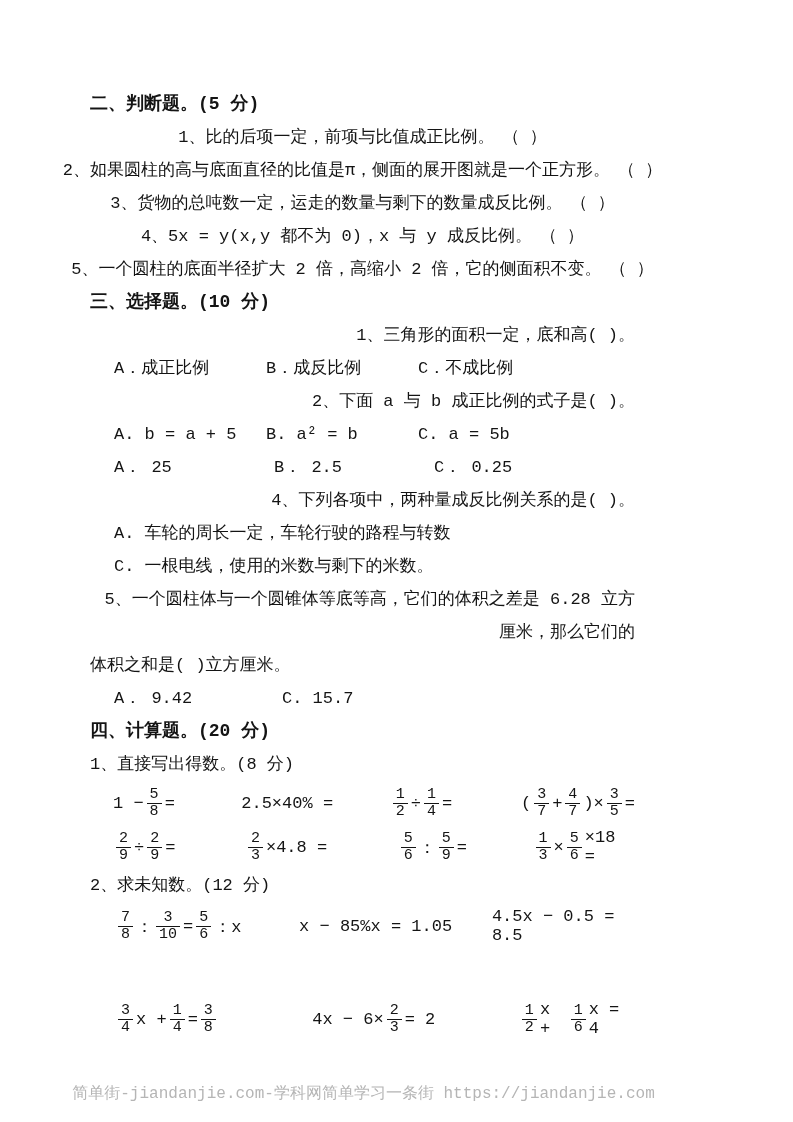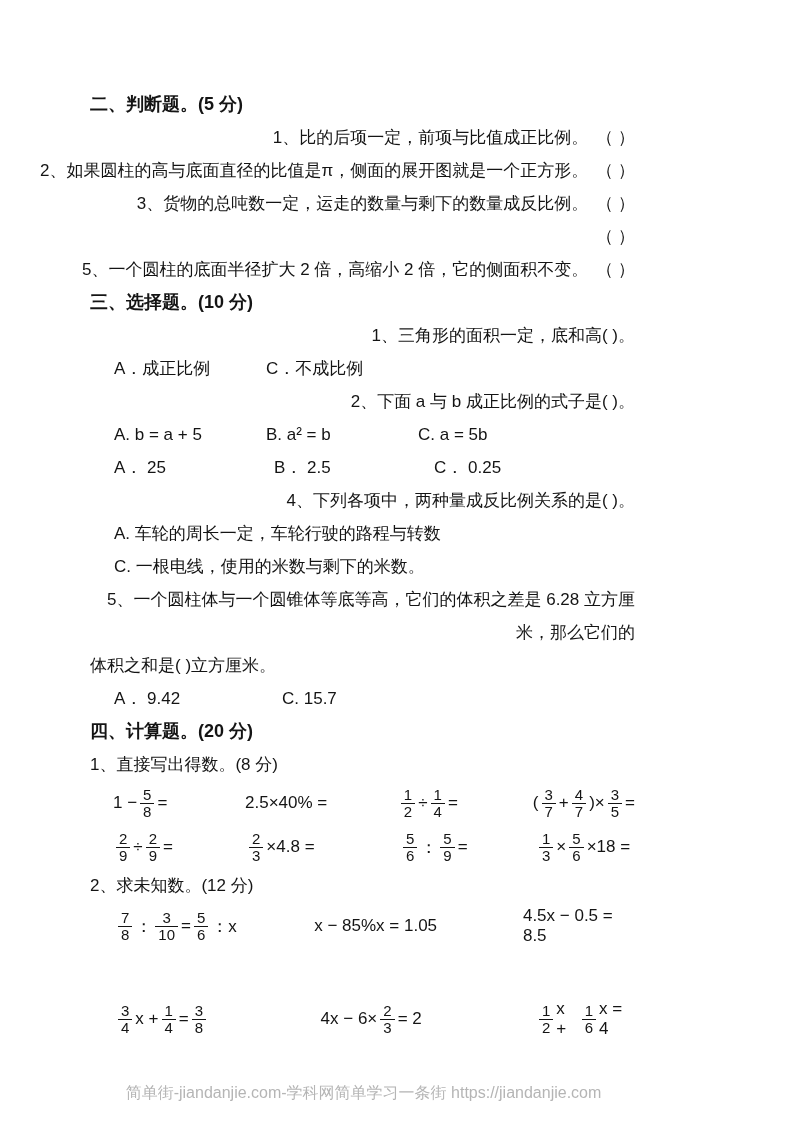--- a/index.html
+++ b/index.html
@@ -3,33 +3,33 @@
 <meta charset="utf-8">
 <style>
   html,body{margin:0;padding:0;background:#ffffff;}
   .page{
     position:relative;
     width:727px;height:1122px;
     box-sizing:border-box;
     padding:88px 92px 0 90px;
     background:#ffffff;
     color:#141414;
-    font-family:Liberation Sans, sans-serif;
+    font-family:Liberation Mono, monospace;
     font-size:17px;
     overflow:hidden;
   }
   .sec-title{
     font-size:18px;
     font-weight:bold;
     margin:0;
     line-height:33px;
   }
   .jline{
     display:flex;
-    justify-content:flex-end;
+    justify-content:center;
     line-height:33px;
     white-space:nowrap;
   }
   .ans{margin-left:8px;}
   .q{line-height:33px;text-align:right;}
   .q2line{line-height:33px;padding-left:0;}
   .opts{
     display:flex;
     line-height:33px;
     padding-left:24px;
@@ -95,32 +95,34 @@
   </div>
   <div class="jline">
     <span>2、如果圆柱的高与底面直径的比值是π，侧面的展开图就是一个正方形。</span>
     <span class="ans">（    ）</span>
   </div>
   <div class="jline">
     <span>3、货物的总吨数一定，运走的数量与剩下的数量成反比例。</span>
     <span class="ans">（      ）</span>
   </div>
   <div class="jline">
+    <span>4、5x = y(x,y 都不为 0)，x 与 y 成反比例。</span>
     <span class="ans">（      ）</span>
   </div>
   <div class="jline">
     <span>5、一个圆柱的底面半径扩大 2 倍，高缩小 2 倍，它的侧面积不变。</span>
     <span class="ans">（      ）</span>
   </div>
 
   <div class="sec-title">三、选择题。(10 分)</div>
 
   <div class="q">1、三角形的面积一定，底和高(        )。</div>
   <div class="opts w152">
     <span class="opt">A．成正比例</span>
+    <span class="opt">B．成反比例</span>
     <span class="opt">C．不成比例</span>
   </div>
 
   <div class="q">2、下面 a 与 b 成正比例的式子是(      )。</div>
   <div class="opts w152">
     <span class="opt">A. b = a + 5</span>
     <span class="opt">B.  a² = b</span>
     <span class="opt">C. a = 5b</span>
   </div>
 

